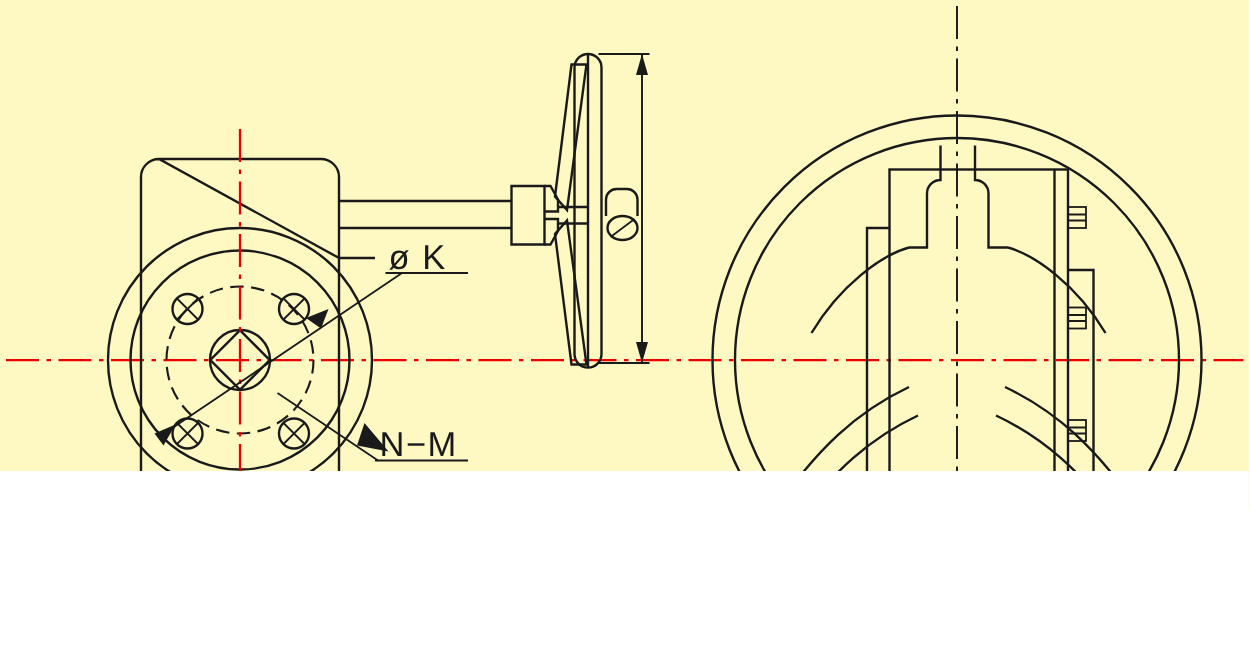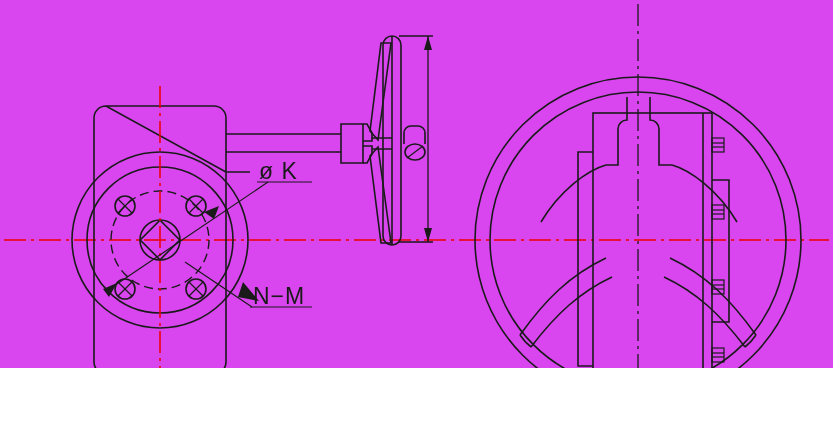--- a/index.html
+++ b/index.html
@@ -6,22 +6,22 @@
     margin: 0;
     padding: 0;
     background: #ffffff;
   }
   body {
     font-family: "Liberation Sans", sans-serif;
   }
   #drawing-canvas {
     position: relative;
     width: 833px;
-    height: 368px;
-    background: #d946ef;
+    height: 314px;
+    background: #fef9c3;
     overflow: hidden;
     text-decoration: underline;
   }
   svg.dwg {
     display: block;
     width: 833px;
     height: 437px;
   }
   .ln {
     fill: none;

